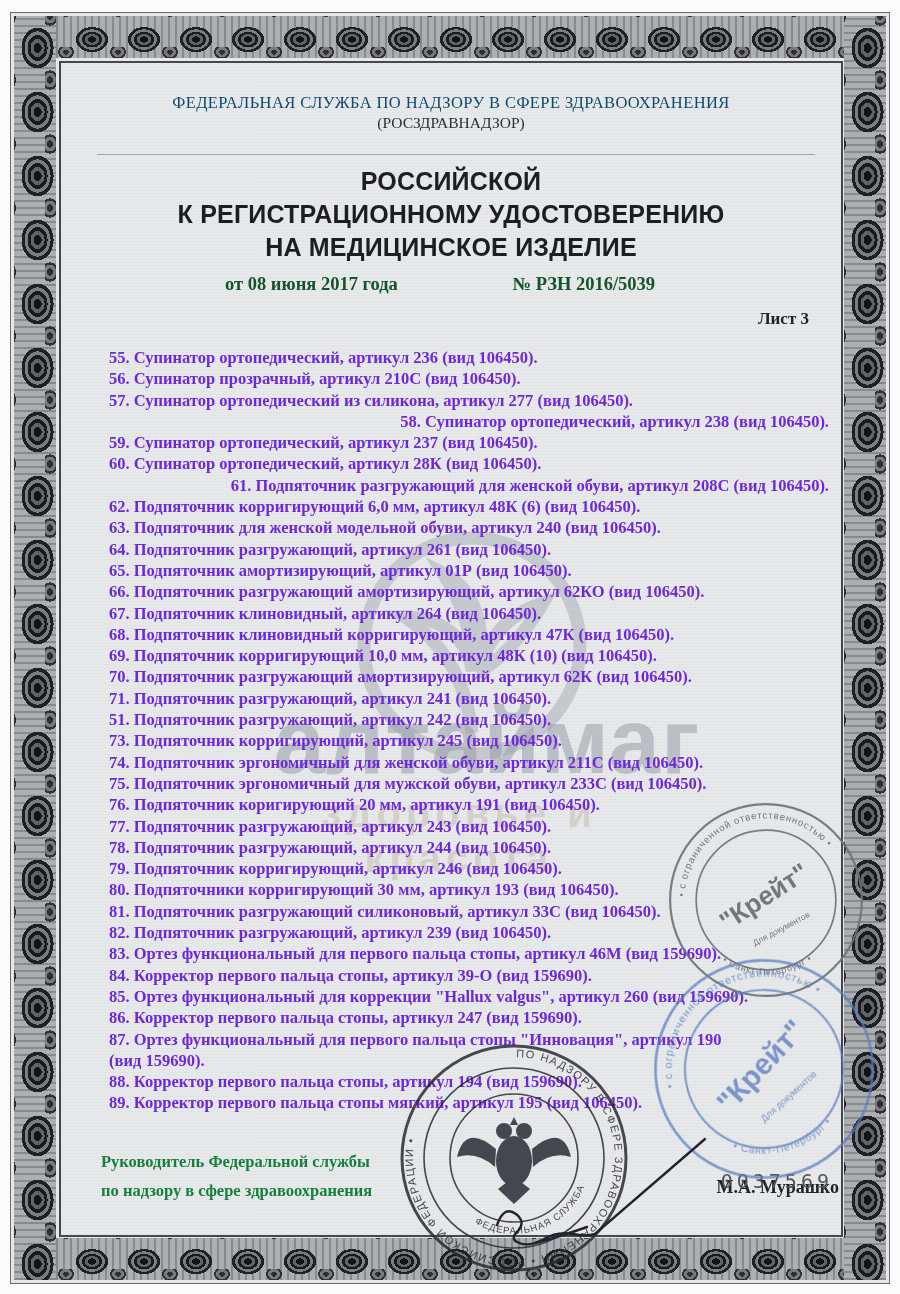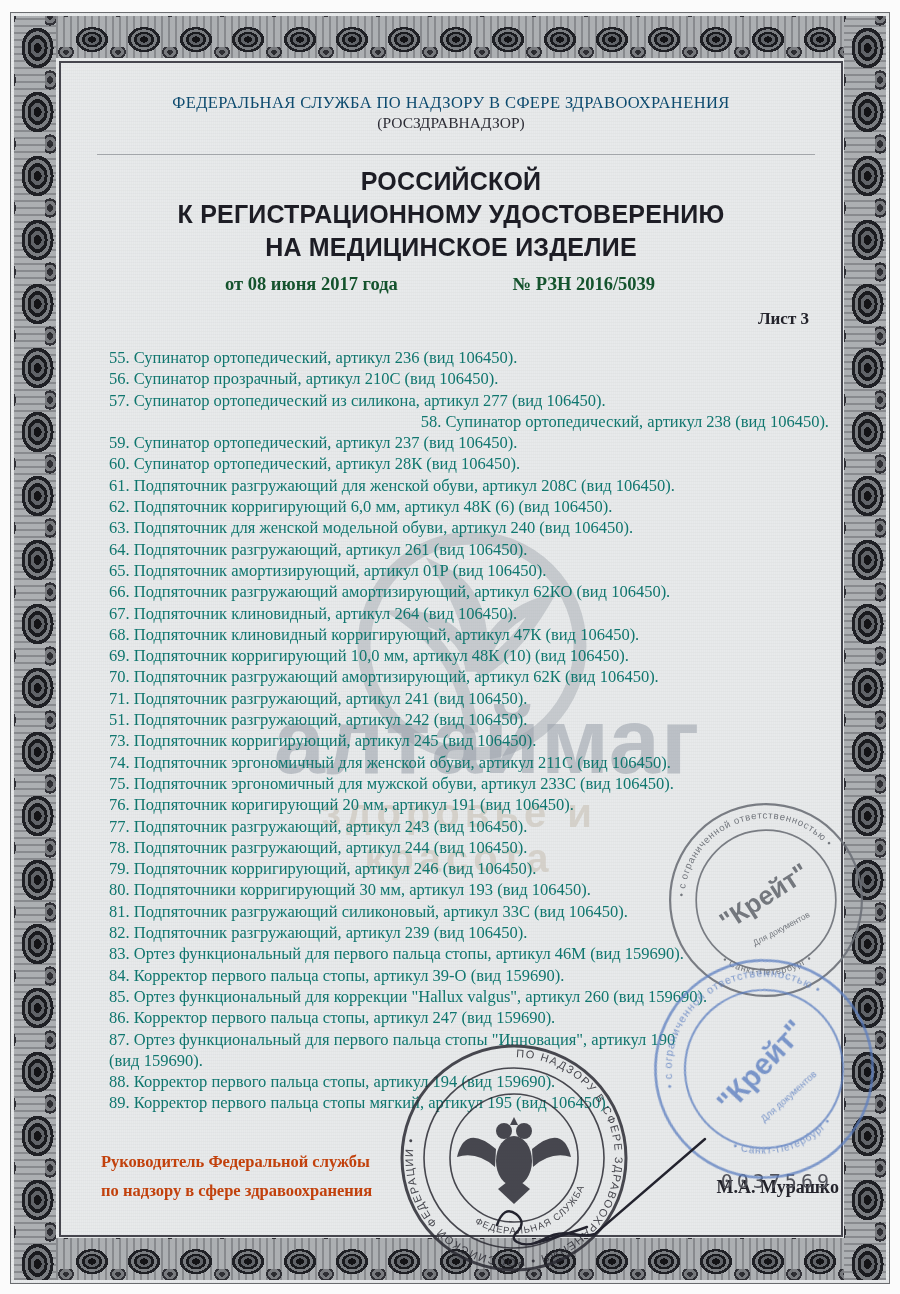--- a/index.html
+++ b/index.html
@@ -31,25 +31,25 @@
   .content{position:absolute;left:56px;top:52px;right:54px;bottom:50px;z-index:2;}
   .org1{margin-top:28px;text-align:center;font-size:16.5px;letter-spacing:.4px;color:#0c4a6e;}
   .org2{margin-top:1px;text-align:center;font-size:15.5px;color:#2d2d36;}
   .divider{margin:22px 20px 0 30px;border-top:1px solid #a3a6aa;height:0;}
   .title{margin-top:10px;text-align:center;font-family:"Liberation Sans",sans-serif;
          font-weight:bold;font-size:25px;line-height:33px;color:#1d1d25;letter-spacing:.2px;}
   .date-row{margin-top:10px;font-weight:bold;font-size:18.5px;color:#14532d;}
   .date-row .date{margin-left:158px;}
   .date-row .num{margin-left:110px;}
   .sheet{margin:14px 26px 0 0;text-align:right;font-weight:bold;font-size:17px;color:#23232b;}
-  .list{margin:18px 6px 0 42px;font-size:16.5px;line-height:21.3px;color:#0f766e;position:relative;z-index:3;}
+  .list{margin:18px 6px 0 42px;font-size:16.5px;line-height:21.3px;color:#6d28d9;position:relative;z-index:3;font-weight:bold;}
   .item{white-space:normal;}
 
   .footer-title{position:absolute;left:90px;top:1134px;z-index:3;font-weight:bold;
-        font-size:16.5px;line-height:29px;color:#c2410c;}
+        font-size:16.5px;line-height:29px;color:#15803d;}
   .signer-name{position:absolute;right:50px;top:1164px;z-index:4;font-weight:bold;
         font-size:18px;color:#23232b;}
   .serial{position:absolute;right:56px;top:1156px;z-index:4;font-family:"DejaVu Sans Mono",monospace;
         font-size:20px;letter-spacing:4px;color:#51525a;}
 
   .wm-logo{position:absolute;left:336px;top:508px;z-index:1;opacity:.55;}
   .wm-brand{position:absolute;left:216px;top:682px;z-index:1;width:520px;text-align:center;
         font-family:"Liberation Sans",sans-serif;font-weight:bold;font-size:92px;line-height:92px;
         color:#99a0aa;opacity:.55;letter-spacing:1px;}
   .wm-tagline{position:absolute;left:238px;top:778px;z-index:1;width:420px;text-align:center;
@@ -98,21 +98,21 @@
         <span class="num">№  РЗН 2016/5039</span>
       </div>
       <div class="sheet">Лист 3</div>
       <div class="list">
           <div class="item" style="white-space: pre-wrap;">55. Супинатор ортопедический, артикул 236 (вид 106450).</div>
           <div class="item" style="white-space: pre-wrap;">56. Супинатор прозрачный, артикул 210С (вид 106450).</div>
           <div class="item" style="white-space: pre-wrap;">57. Супинатор ортопедический из силикона, артикул 277 (вид 106450).</div>
           <div class="item" style="white-space: pre-wrap; text-align: right;">58. Супинатор ортопедический, артикул 238 (вид 106450).</div>
           <div class="item" style="white-space: pre-wrap;">59. Супинатор ортопедический, артикул 237 (вид 106450).</div>
           <div class="item" style="white-space: pre-wrap;">60. Супинатор ортопедический, артикул 28К (вид 106450).</div>
-          <div class="item" style="white-space: pre-wrap;">61. Подпяточник разгружающий для женской обуви, артикул 208С (вид 106450).</div>
+          <div class="item" style="white-space: pre-wrap; text-align: right;">61. Подпяточник разгружающий для женской обуви, артикул 208С (вид 106450).</div>
           <div class="item" style="white-space: pre-wrap;">62. Подпяточник корригирующий 6,0 мм, артикул 48К (6) (вид 106450).</div>
           <div class="item" style="white-space: pre-wrap;">63. Подпяточник для женской модельной обуви, артикул 240 (вид 106450).</div>
           <div class="item" style="white-space: pre-wrap;">64. Подпяточник разгружающий, артикул 261 (вид 106450).</div>
           <div class="item" style="white-space: pre-wrap;">65. Подпяточник амортизирующий, артикул 01Р (вид 106450).</div>
           <div class="item" style="white-space: pre-wrap;">66. Подпяточник разгружающий амортизирующий, артикул 62КО (вид 106450).</div>
           <div class="item" style="white-space: pre-wrap;">67. Подпяточник клиновидный, артикул 264 (вид 106450).</div>
           <div class="item" style="white-space: pre-wrap;">68. Подпяточник клиновидный корригирующий, артикул 47К (вид 106450).</div>
           <div class="item" style="white-space: pre-wrap;">69. Подпяточник корригирующий 10,0 мм, артикул 48К (10) (вид 106450).</div>
           <div class="item" style="white-space: pre-wrap;">70. Подпяточник разгружающий амортизирующий, артикул 62К (вид 106450).</div>
           <div class="item" style="white-space: pre-wrap;">71. Подпяточник разгружающий, артикул 241 (вид 106450).</div>

